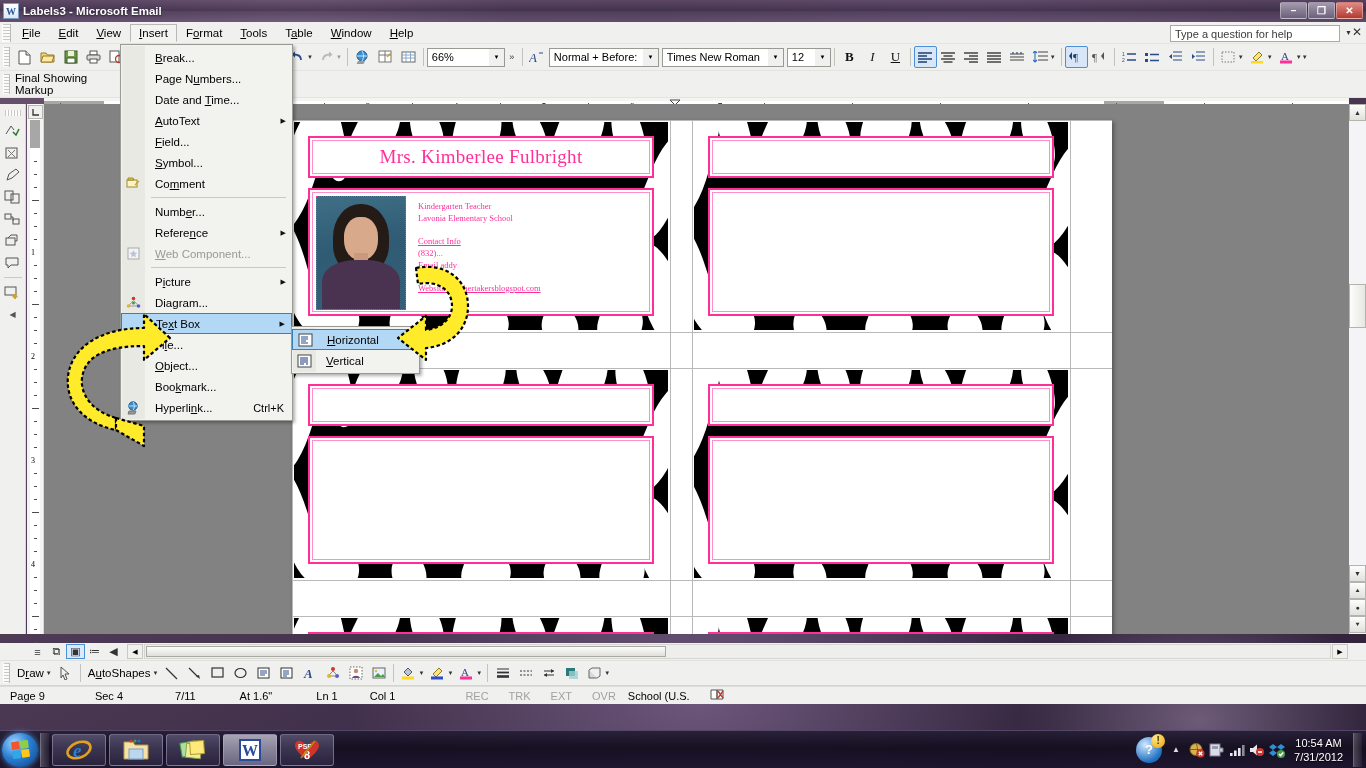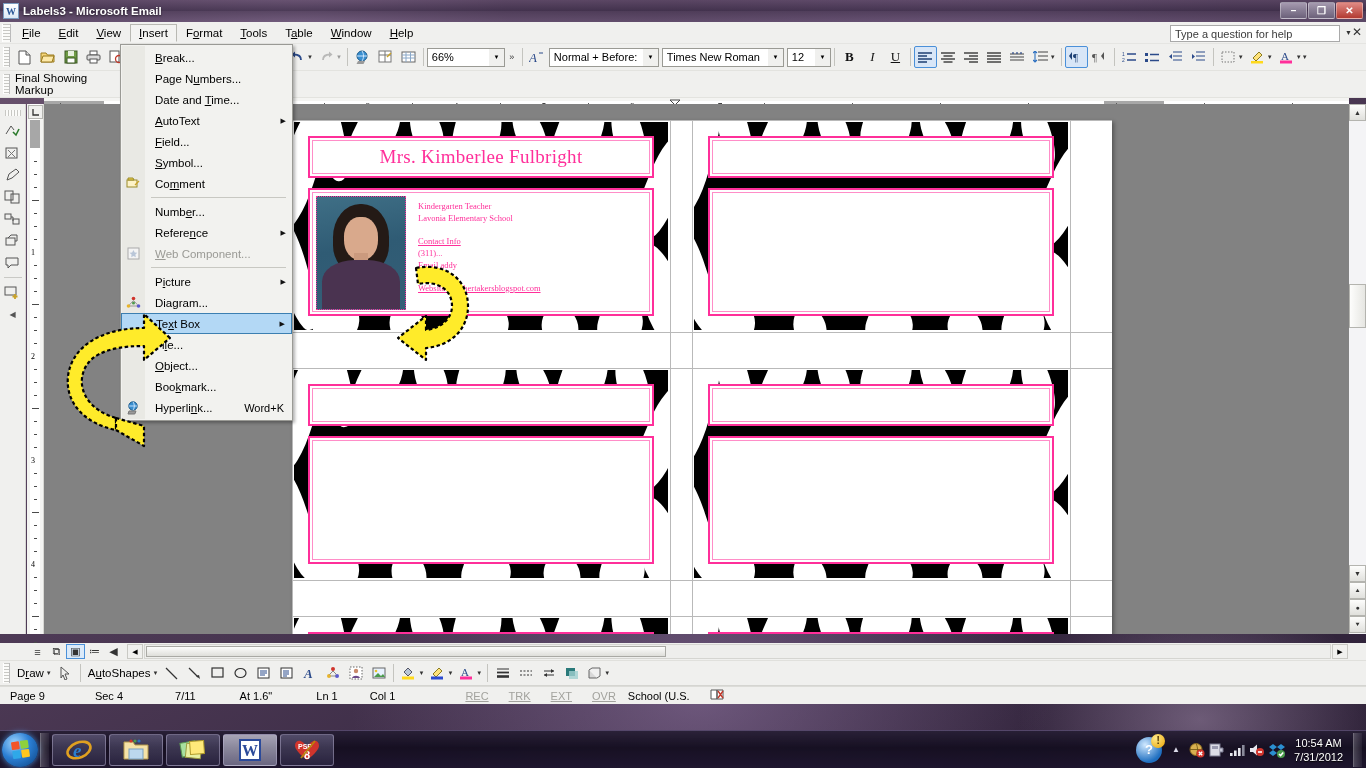--- a/index.html
+++ b/index.html
@@ -251,21 +251,21 @@
     border-top: 1px solid #e0e0dc; border-bottom: 1px solid #d5d5d1;
   }
   .dtxt { font-size: 11.5px; color: #000; padding: 0 4px; }
 
   .statusbar {
     position: absolute; left: 0; right: 0; bottom: 26px; height: 18px;
     background: #f0f0ee; display: flex; align-items: center;
     font-size: 11px; color: #000; border-top: 1px solid #dcdcd8;
   }
   .st { padding: 0 10px; }
-  .st.dim { color: #a2a29d; text-decoration: underline; }
+  .st.dim { color: #a2a29d; }
 
   
   .vscroll {
     position: absolute; right: 0; top: 104px; width: 17px; bottom: 96px;
     background: #f4f4f6;
   }
   .vs-btn { width: 17px; height: 17px; background: linear-gradient(180deg,#fdfdfc,#e0e0dc);
     border: 1px solid #b4b4af; display: flex; align-items: center; justify-content: center;
     font-size: 7px; color: #333; }
   .vs-thumb { position: absolute; left: 0; width: 17px; height: 44px;
@@ -888,21 +888,21 @@
               <div class="ph-hair"></div>
               <div class="ph-face"></div>
               <div class="ph-neck"></div>
               <div class="ph-body"></div>
             </div>
             <div class="info-text" style="position:absolute;left:108px;top:10px;">
               <div>Kindergarten Teacher</div>
               <div>Lavonia Elementary School</div>
               <div style="height:11px"></div>
               <div class="u">Contact Info</div>
-              <div>(311)...</div>
+              <div>(832)...</div>
               <div>Email addy</div>
               <div style="height:11px"></div>
               <div class="u">Website: teachertakersblogspot.com</div>
             </div>
           </div>
         </div>
 
         <div class="card" style="left:402px;top:2px;width:374px;height:208px;">
           <div class="zebra">
             <div class="zstripe" style="left:-12px;top:-24px;width:30px;height:120px;transform:rotate(16deg);border-radius:42%"></div>
@@ -1271,24 +1271,45 @@
       </div>
     <div class="dd-item">
       <span class="dd-icon">
         <svg width="15" height="14" viewBox="0 0 15 14">
             <circle cx="7" cy="5" r="4.2" fill="#3a8fd0" stroke="#1c5a8a"></circle>
             <path d="M2.8 5h8.4M7 0.8c1.8 2.6 1.8 5.8 0 8.4" stroke="#cfe8ff" fill="none" stroke-width=".9"></path>
             <path d="M3 10h7l-1.2 3H2z" fill="#9a9a9a" stroke="#777"></path>
           </svg>
       </span>
         <span>Hyperli<span class="u1">n</span>k...</span>
-        <span class="dd-key">Word+K</span>
+        <span class="dd-key">Ctrl+K</span>
     </div>
   </div>
 
+  <div class="submenu">
+    <div class="dd-gutter"></div>
+    <div class="dd-item sel">
+      <span class="dd-icon">
+        <svg width="15" height="14" viewBox="0 0 15 14">
+            <rect x="1" y="1" width="13" height="12" fill="#fff" stroke="#444"></rect>
+            <path d="M3 4h7M3 6h7M3 8h5M3 10h7" stroke="#2b4a8a" stroke-width="1.1"></path>
+          </svg>
+      </span>
+        <span><span class="u1">H</span>orizontal</span>
+    </div>
+    <div class="dd-item">
+      <span class="dd-icon">
+        <svg width="15" height="14" viewBox="0 0 15 14">
+            <rect x="1" y="1" width="13" height="12" fill="#fff" stroke="#444"></rect>
+            <path d="M4 3v8M6 3v8M8 3v6M10 3v8" stroke="#2b4a8a" stroke-width="1.1"></path>
+          </svg>
+      </span>
+        <span><span class="u1">V</span>ertical</span>
+    </div>
+  </div>
 
   <div class="yarrow" style="left:52px;top:300px;">
     <svg width="140" height="150" viewBox="0 0 140 150">
       <path d="M118 38 L92 14 L92 28 C50 28 20 46 16 76 C13 104 34 124 64 130 L64 118 C42 112 28 96 30 78 C33 56 54 46 92 46 L92 60 Z" fill="#ffeb2a" stroke="#000" stroke-width="2.2" stroke-dasharray="3.5 2.5" stroke-linejoin="round"></path>
       <path d="M64 118 L64 130 L92 146 L92 126 Z" fill="#ffeb2a" stroke="#000" stroke-width="2.2" stroke-dasharray="3.5 2.5" stroke-linejoin="round"></path>
     </svg>
   </div>
 
   <div class="yarrow" style="left:382px;top:258px;">
     <svg width="120" height="110" viewBox="0 0 120 110">

